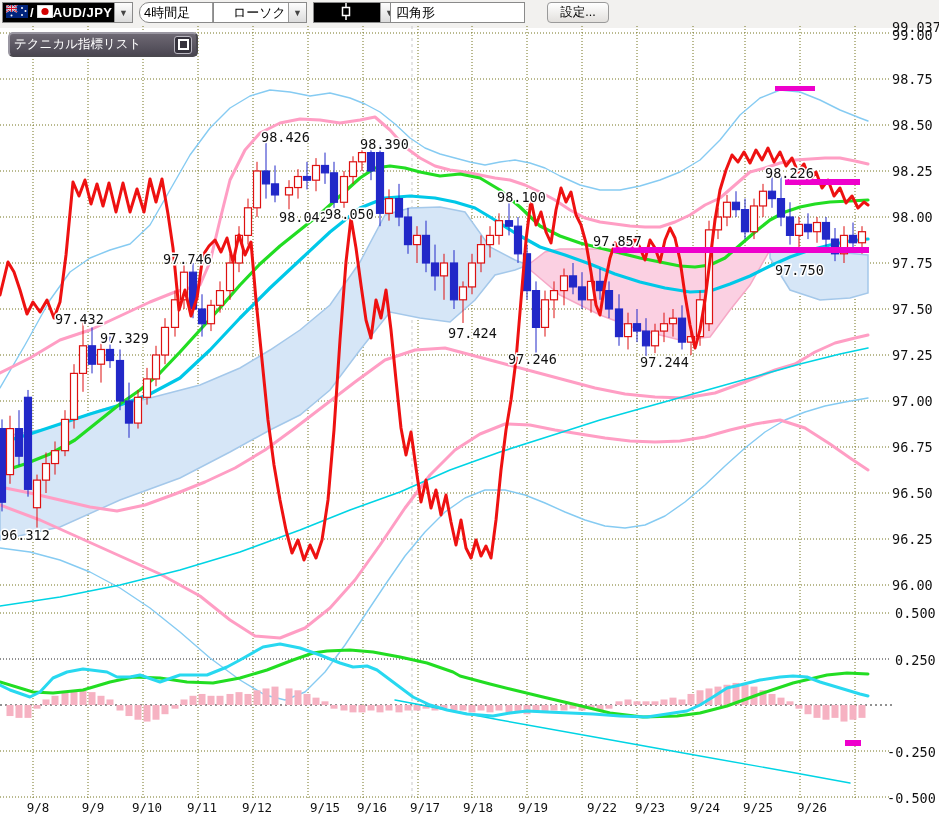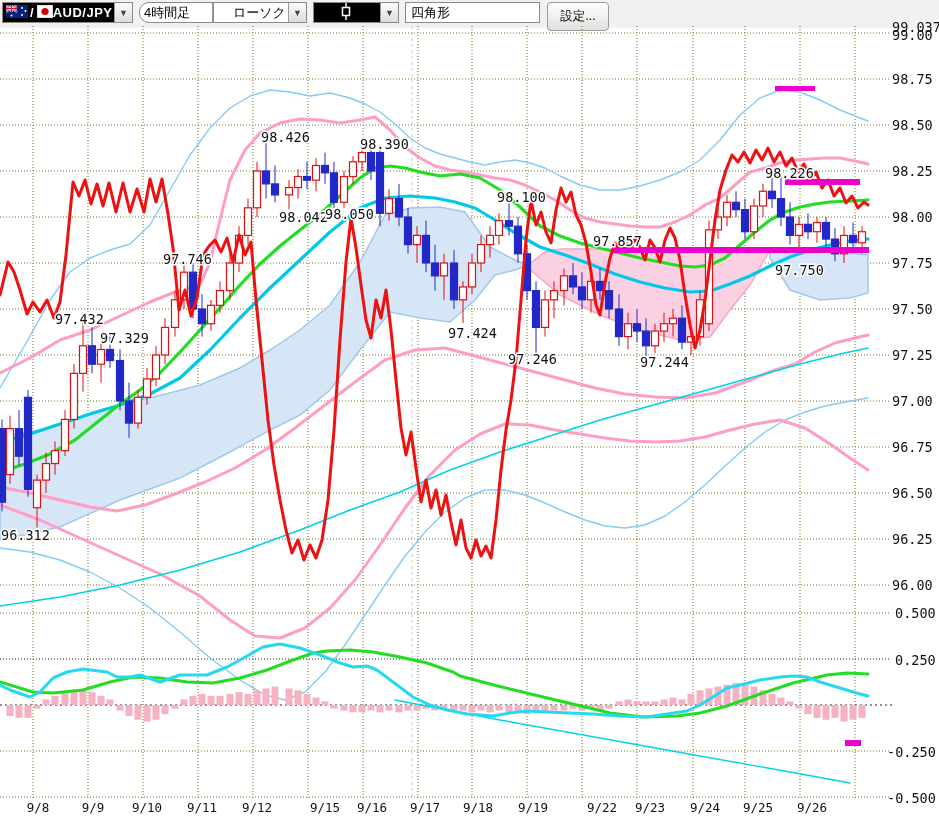--- a/index.html
+++ b/index.html
@@ -11,22 +11,22 @@
       border:1px solid #8a8a8a;background:#fff;font-size:13px;}
   .arrowbtn{width:17px;height:100%;margin-left:auto;background:linear-gradient(#fdfdfd,#dcdcdc);
       border-left:1px solid #9a9a9a;display:flex;align-items:center;justify-content:center;
       font-size:9px;color:#444;}
   #pairSel{left:2px;width:131px;background:#000;color:#fff;}
   #pairSel .flag{display:inline-block;margin-left:3px;}
   #pairSel .lbl{font-weight:bold;letter-spacing:.5px;}
   #tfSel{left:139px;width:92px;padding-left:4px;border-radius:10px;}
   #ctSel{left:213px;width:94px;padding-left:19px;}
   #shapeColor{left:313px;width:86px;background:#000;}
-  #shapeName{left:405px;width:135px;padding-left:5px;}
-  #settingsBtn{position:absolute;left:547px;top:2px;width:62px;height:29px;box-sizing:border-box;
+  #shapeName{left:390px;width:135px;padding-left:5px;}
+  #settingsBtn{position:absolute;left:547px;top:2px;width:62px;height:21px;box-sizing:border-box;
       border:1px solid #9a9a9a;border-radius:4px;background:linear-gradient(#ffffff,#e2e0dd);
       font-size:12.5px;display:flex;align-items:center;justify-content:center;}
   .slash{color:#fff;font-weight:bold;margin-left:2px;}
   
   #indPanel{position:absolute;left:8px;top:32px;width:190px;height:25px;box-sizing:border-box;
       background:linear-gradient(#6d6873,#4b4752);border:2px outset #9a97a2;border-radius:5px;
       color:#fff;font-size:12.5px;display:flex;align-items:center;padding:0 4px;}
   #indPanel .rbtn{margin-left:auto;width:16px;height:16px;border:1px solid #b9b7c0;border-radius:3px;
       background:#36333d;display:flex;align-items:center;justify-content:center;}
   #indPanel .rbtn .sq{width:7px;height:7px;border:2px solid #fff;}
@@ -488,13 +488,19 @@
         <text x="478" y="812" font-size="12.5px" text-anchor="middle">9/18</text>
         <text x="533" y="812" font-size="12.5px" text-anchor="middle">9/19</text>
         <text x="602" y="812" font-size="12.5px" text-anchor="middle">9/22</text>
         <text x="650" y="812" font-size="12.5px" text-anchor="middle">9/23</text>
         <text x="705" y="812" font-size="12.5px" text-anchor="middle">9/24</text>
         <text x="758" y="812" font-size="12.5px" text-anchor="middle">9/25</text>
         <text x="812" y="812" font-size="12.5px" text-anchor="middle">9/26</text>
       </g>
     </svg>
 
+  <div id="indPanel">
+    <span>テクニカル指標リスト</span>
+    <span class="rbtn">
+        <span class="sq"></span>
+      </span>
+  </div>
 </div>
 
 </body></html>

